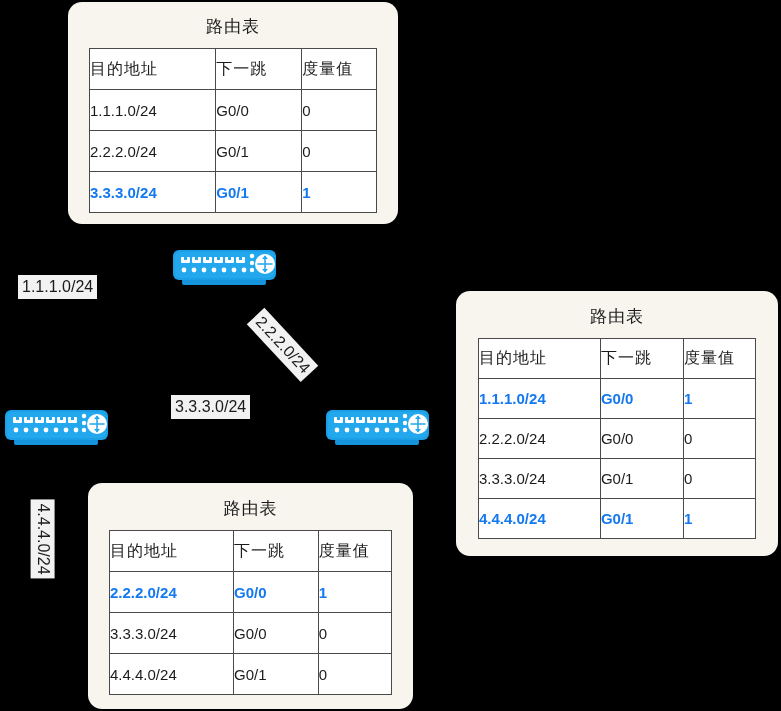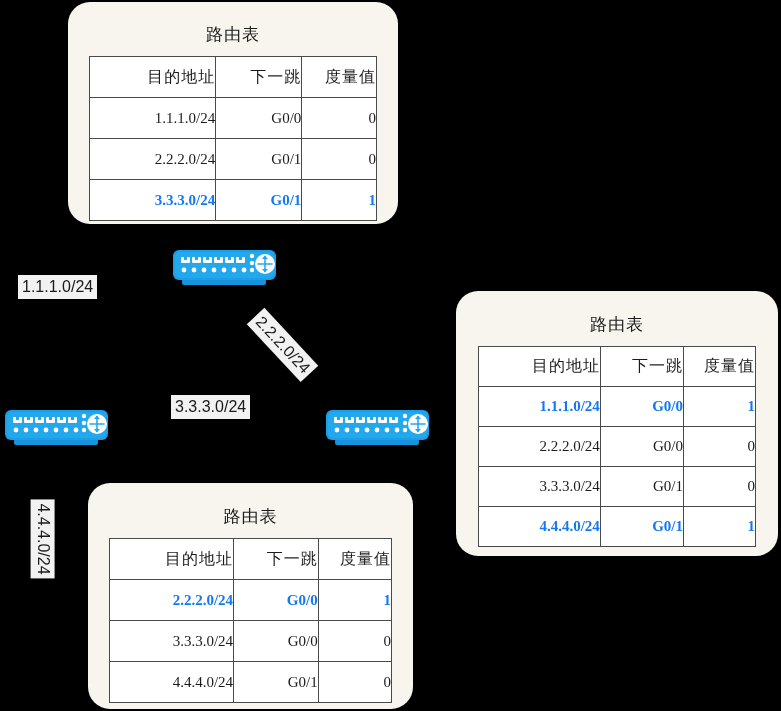--- a/index.html
+++ b/index.html
@@ -20,40 +20,39 @@
     left: 0; top: 0;
     width: 781px;
     height: 711px;
     background: #000000;
   }
 
   
   .rt-card {
     position: absolute;
     background: #F7F5EE;
-    border-radius: 22px;
+    border-radius: 14px;
     box-sizing: border-box;
-    padding: 8px;
-    font-family: Liberation Serif, serif;
+    padding: 0;
   }
   .rt-title {
     text-align: center;
     font-size: 17px;
     color: #1b1b1b;
     letter-spacing: 1px;
   }
   table.rt {
     border-collapse: collapse;
     background: #ffffff;
     table-layout: fixed;
   }
   table.rt td {
     border: 1px solid #4a4a4a;
     background: #ffffff;
-    text-align: right;
+    text-align: left;
     font-size: 15px;
     color: #1b1b1b;
     padding: 0;
     height: 40px;
     vertical-align: middle;
     white-space: nowrap;
   }
   table.rt td.hdr {
     font-size: 16px;
     letter-spacing: 1px;

